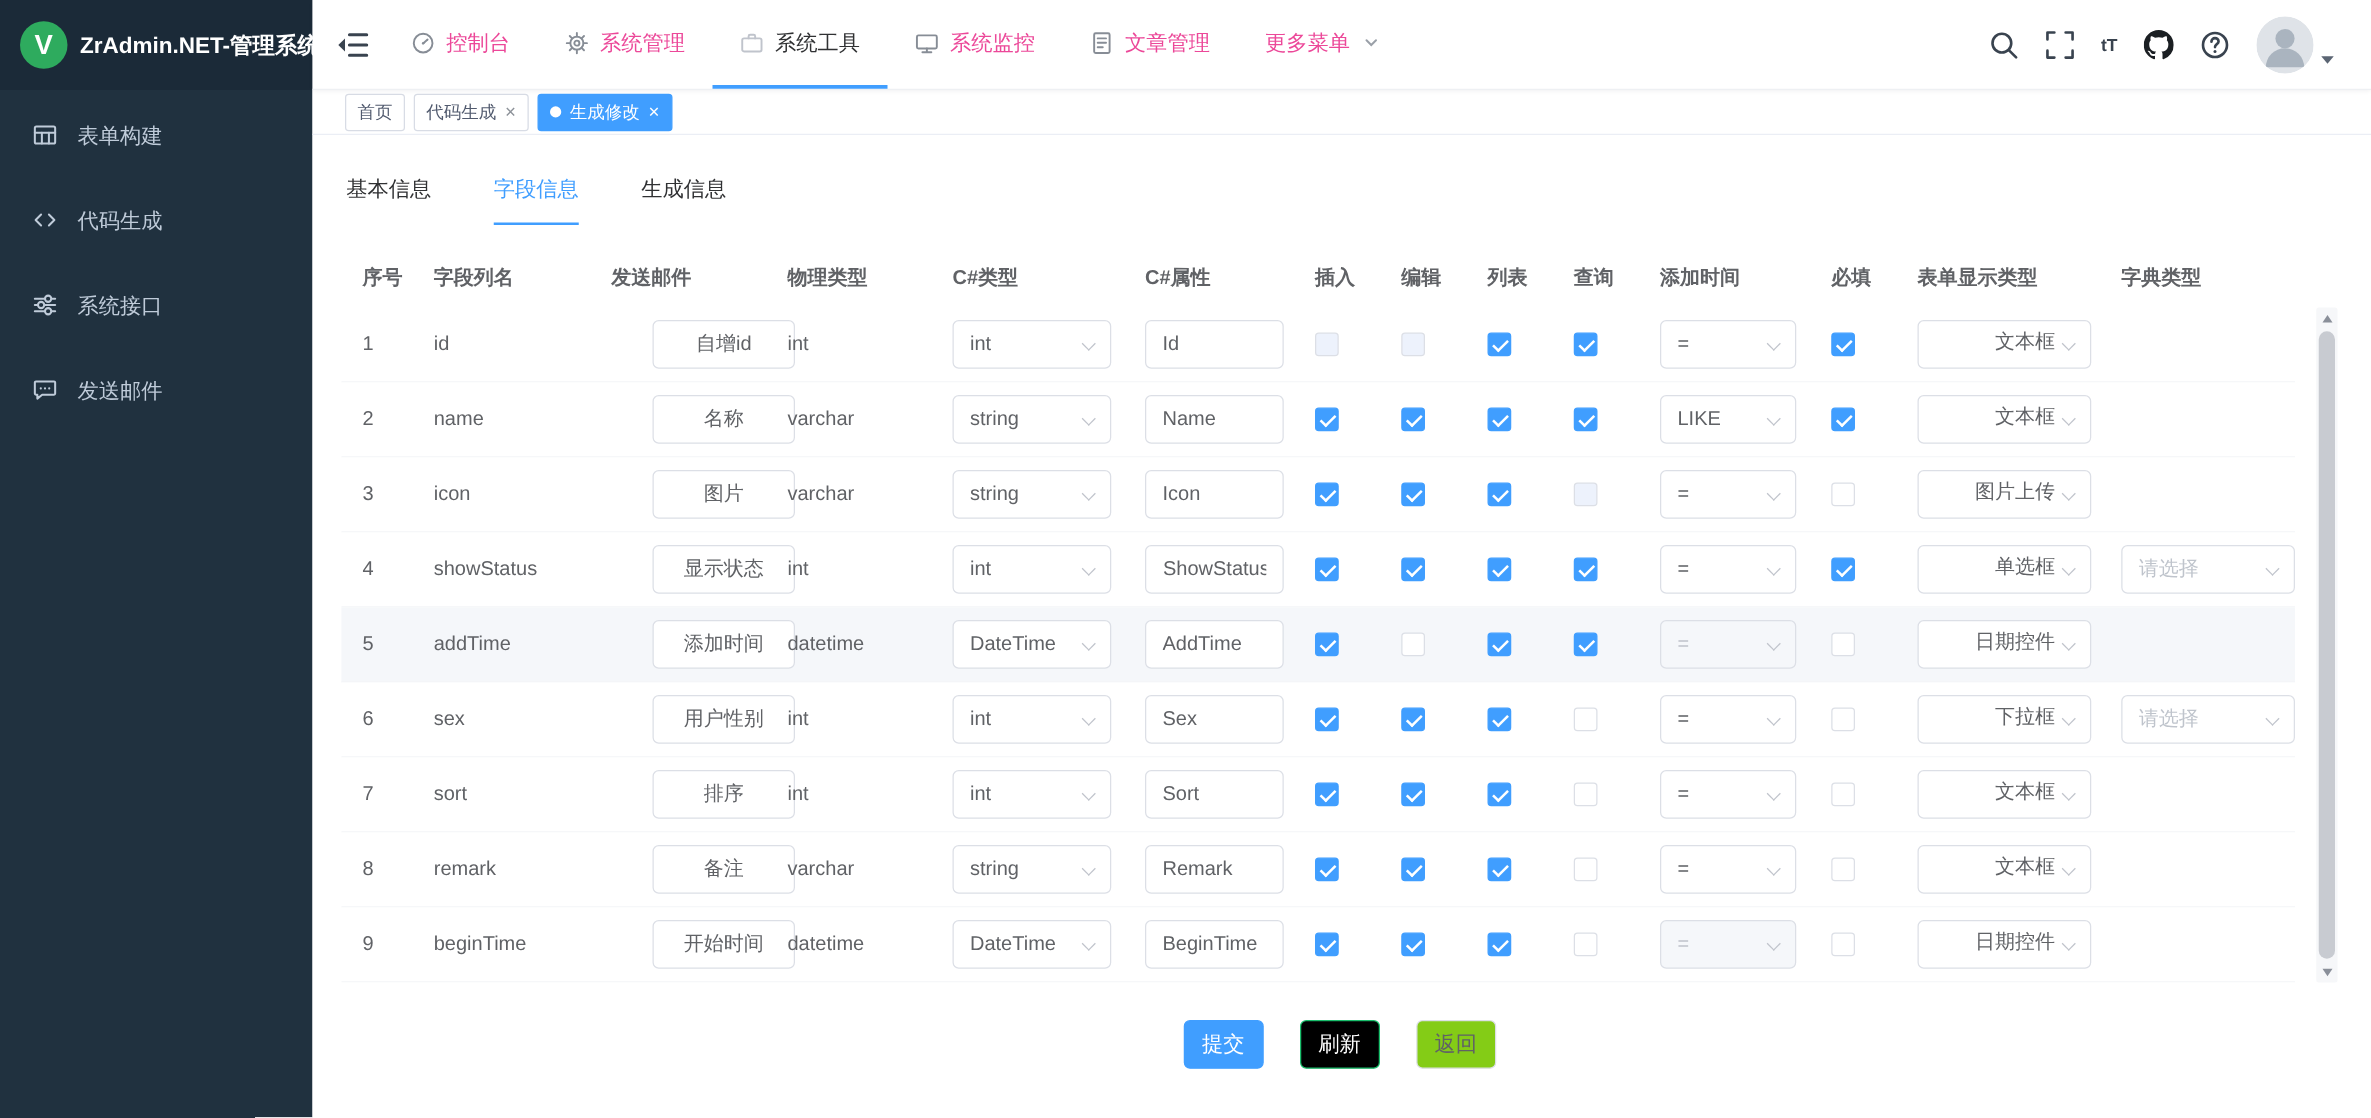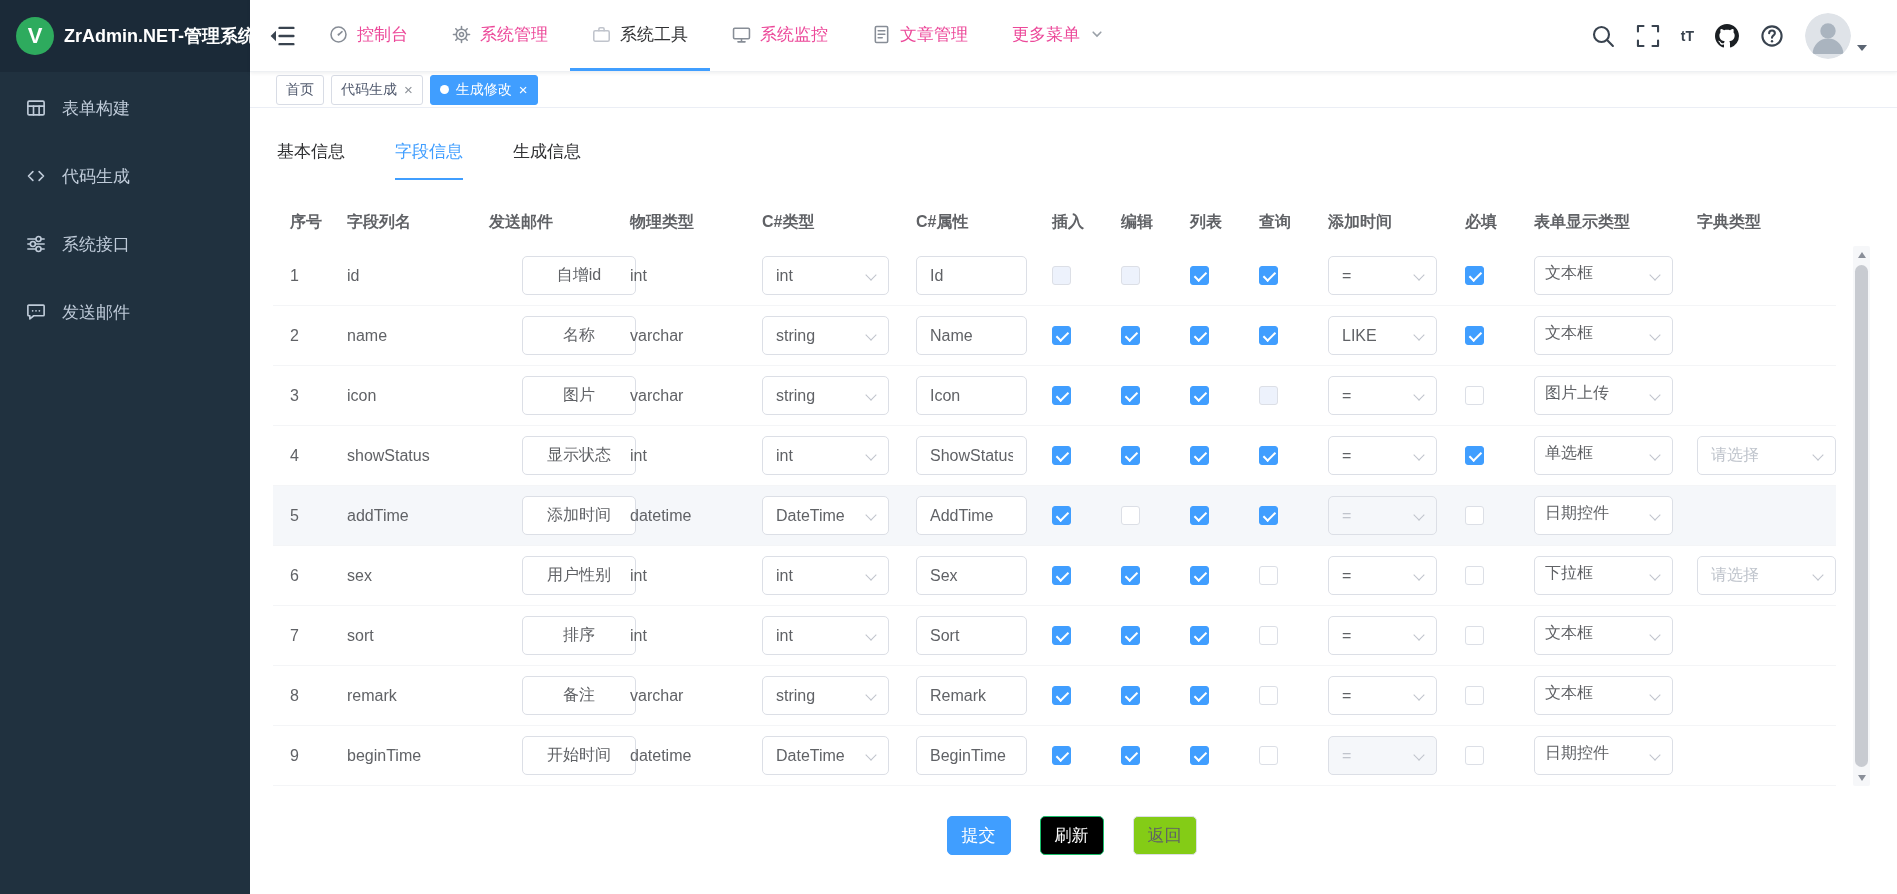--- a/index.html
+++ b/index.html
@@ -87,21 +87,21 @@
   .inp.prop { width:111px; }
 
   .sel { position:relative; height:39px; border:1px solid #dcdfe6; border-radius:5px; background:#fff;
          display:flex; align-items:center; padding:0 32px 0 13px; cursor:pointer; }
   .sel .txt { font-size:16px; color:#606266; white-space:nowrap; overflow:hidden; }
   .sel .arr { position:absolute; right:13px; top:14px; width:8px; height:8px; border:solid #c0c4cc;
               border-width:0 1.7px 1.7px 0; transform:rotate(45deg); }
   .sel.w127 { width:127px; }
   .sel.w109 { width:109px; }
   .sel.w139 { width:139px; }
-  .sel.centered { justify-content:flex-start; padding:0 28px 4px 10px; }
+  .sel.centered { justify-content:flex-end; padding:0 28px 4px 10px; }
   .sel.disabled { background:#f5f7fa; }
   .sel.disabled .txt { color:#c0c4cc; }
   .sel .txt.ph { color:#bfc4cc; }
 
   .cb { width:19px; height:19px; border:1px solid #dcdfe6; border-radius:3px; background:#fff; display:inline-block;
         position:relative; cursor:pointer; vertical-align:middle; }
   .cb.checked { background:#409eff; border-color:#409eff; }
   .cb.checked::after { content:""; position:absolute; left:6px; top:2px; width:4.5px; height:10px;
                        border:solid #fff; border-width:0 2.2px 2.2px 0; transform:rotate(45deg); }
   .cb.disabled { background:#edf2fc; border-color:#dcdfe6; }

